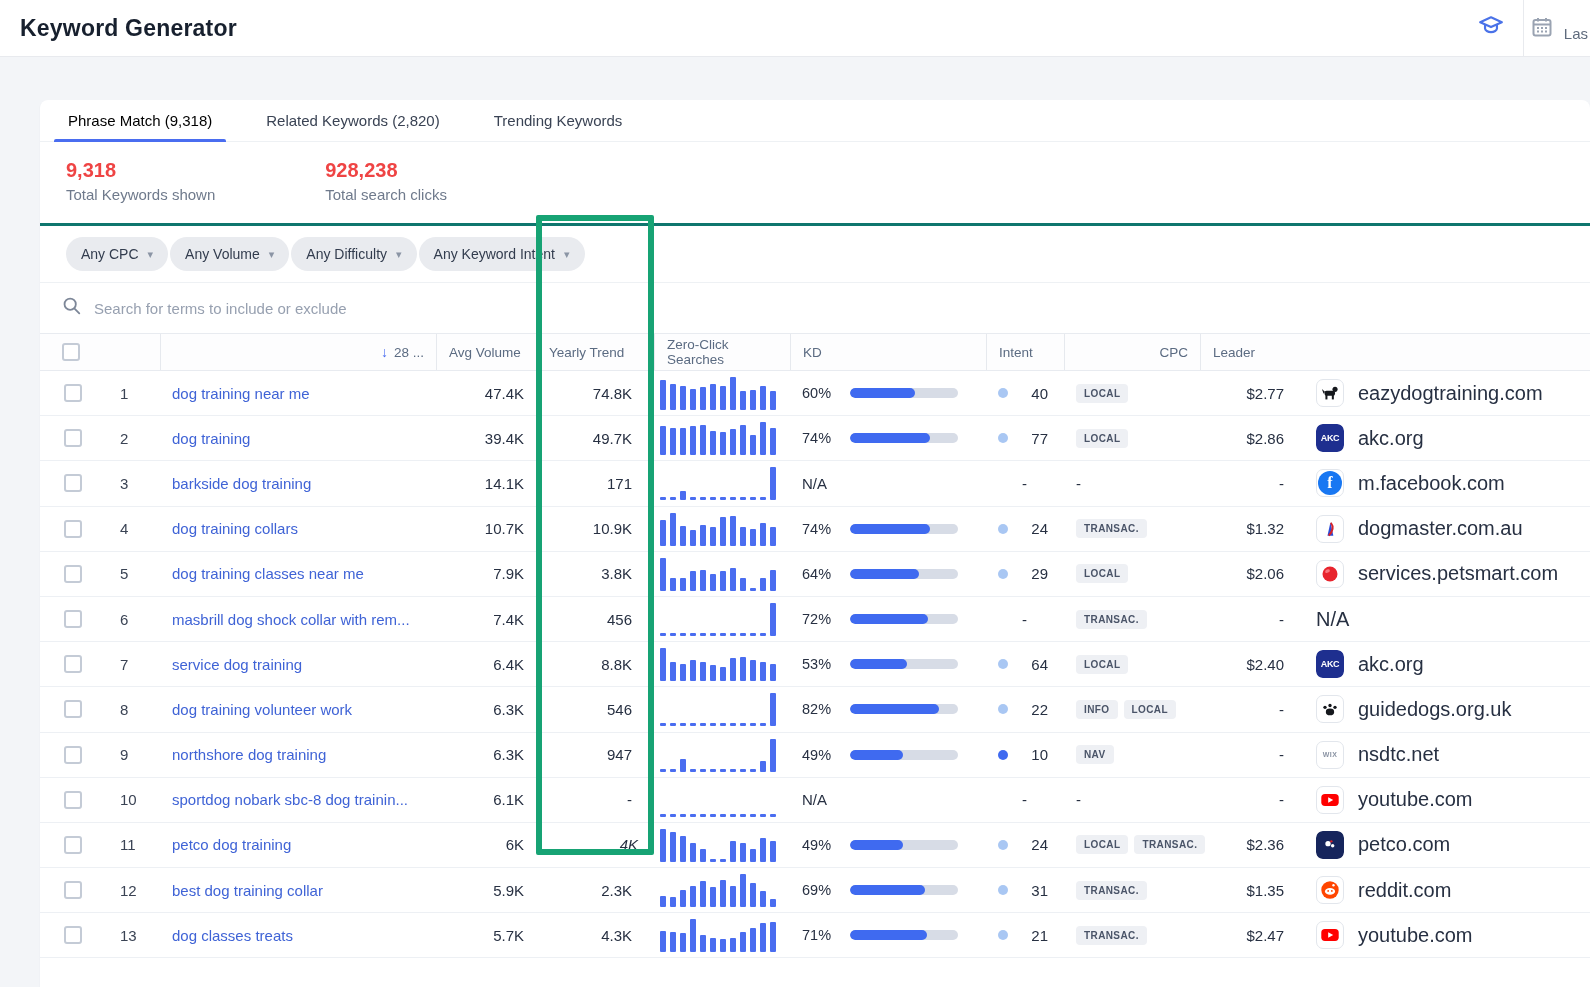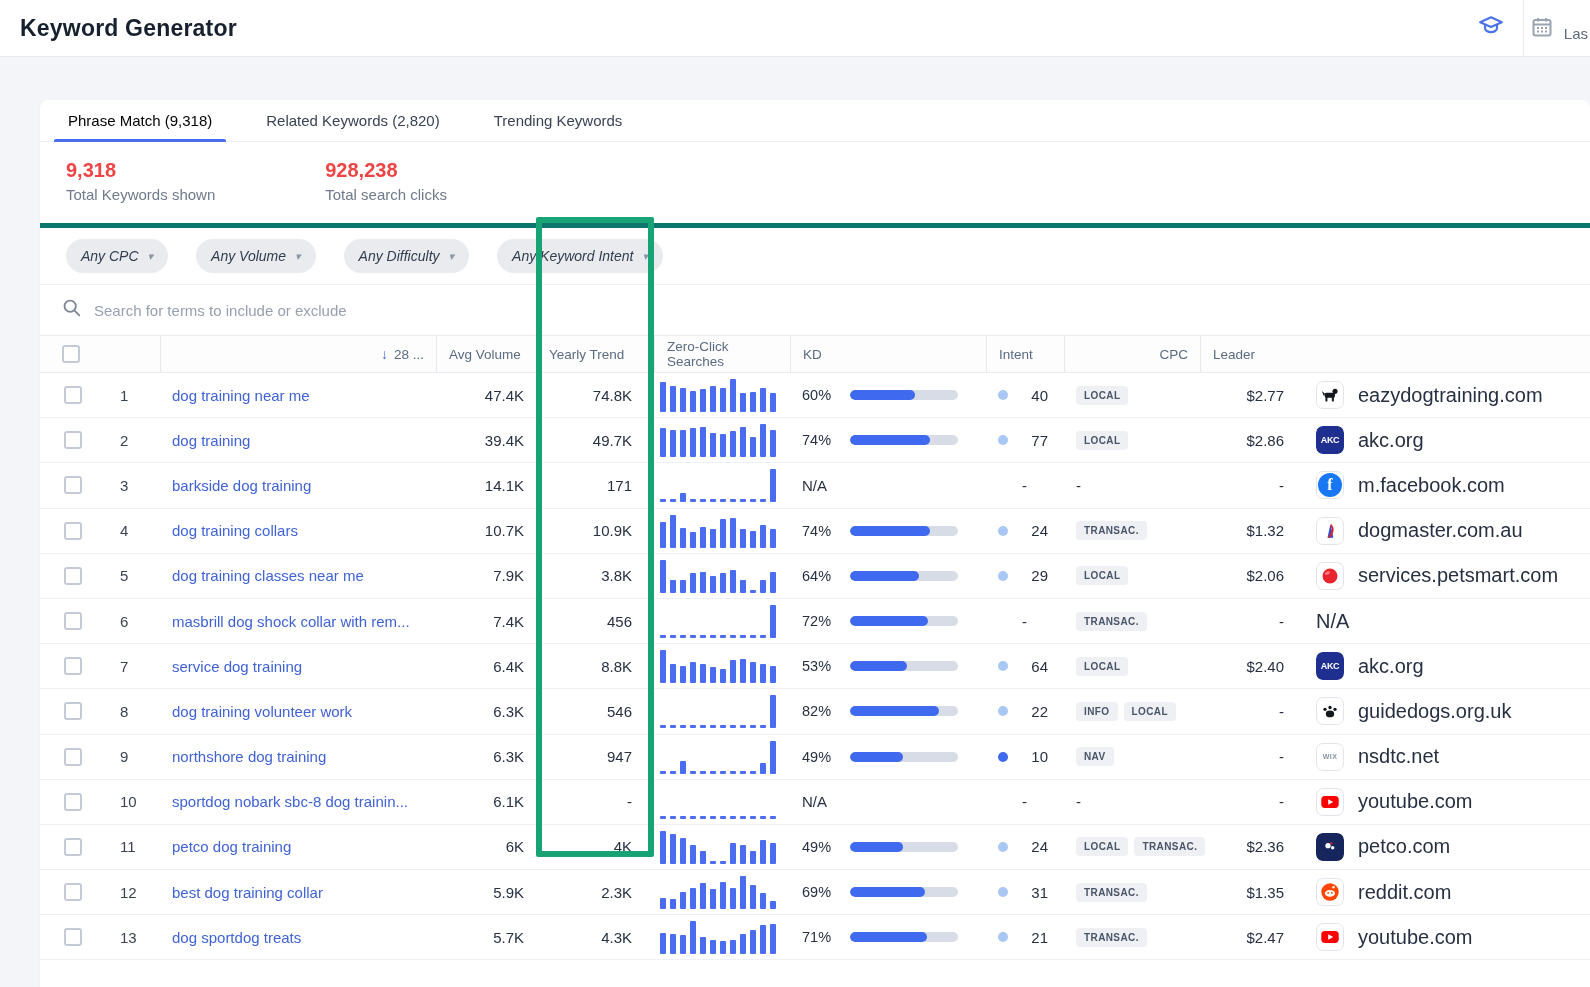--- a/index.html
+++ b/index.html
@@ -26,21 +26,21 @@
   .tab.active { color:#000000; font-weight:500; }
   .tab.active::after { content:""; position:absolute; left:0; right:0; bottom:-1px; height:3px;
     background:#4a6df0; border-radius:2px 2px 0 0; }
 
   
   .stats { display:flex; gap:110px; padding:17px 0 20px 26px; }
   .stat-value { font-size:20px; font-weight:700; color:#ef4444; }
   .stat-label { font-size:15px; color:#6f7a8c; margin-top:4px; }
 
   
-  .filters { border-top:5px solid #0f766e; padding:11px 0 11px 26px; display:flex; gap:28px;font-style:italic; }
+  .filters { border-top:3px solid #0f766e; padding:11px 0 11px 26px; display:flex; gap:2px; }
   .pill { display:inline-flex; align-items:center; height:34px; padding:0 15px; background:#e9ebef;
     border-radius:17px; font-size:14px; color:#323c4e; cursor:pointer; }
   .pill .caret { margin-left:9px; color:#8b95a5; font-size:11px; }
 
   
   .searchrow { border-top:1px solid #eef1f4; height:51px; display:flex; align-items:center; padding-left:22px; }
   .searchrow input { border:none; outline:none; font-size:15px; color:#333; width:600px; margin-left:12px;
     font-family:"Liberation Sans", sans-serif; background:transparent; }
   .searchrow input::placeholder { color:#97a0b0; }
 
@@ -699,21 +699,21 @@
         </div>
         <div class="grid-row trow">
     <div class="td">
             <span class="checkbox"></span>
           </div>
     <div class="td cell-index">11</div>
     <div class="td">
             <a class="kw-link">petco dog training</a>
           </div>
     <div class="td right">6K</div>
-    <div class="td right" style="padding-right:22px;">4K</div>
+    <div class="td right" style="padding-right:16px;font-style:italic;">4K</div>
     <div class="td" style="padding:0 4px;">
             <div class="trend">
               <div class="tbar" style="height:33px"></div>
               <div class="tbar" style="height:30px"></div>
               <div class="tbar" style="height:26px"></div>
               <div class="tbar" style="height:19px"></div>
               <div class="tbar" style="height:13px"></div>
               <div class="tbar" style="height:3px"></div>
               <div class="tbar" style="height:3px"></div>
               <div class="tbar" style="height:21px"></div>
@@ -803,21 +803,21 @@
             </span>
        <span class="leader-domain">reddit.com</span>
           </div>
         </div>
         <div class="grid-row trow">
     <div class="td">
             <span class="checkbox"></span>
           </div>
     <div class="td cell-index">13</div>
     <div class="td">
-            <a class="kw-link">dog sportdog treats</a>
+            <a class="kw-link">dog classes treats</a>
           </div>
     <div class="td right">5.7K</div>
     <div class="td right" style="padding-right:22px;">4.3K</div>
     <div class="td" style="padding:0 4px;">
             <div class="trend">
               <div class="tbar" style="height:21px"></div>
               <div class="tbar" style="height:20px"></div>
               <div class="tbar" style="height:19px"></div>
               <div class="tbar" style="height:33px"></div>
               <div class="tbar" style="height:17px"></div>

